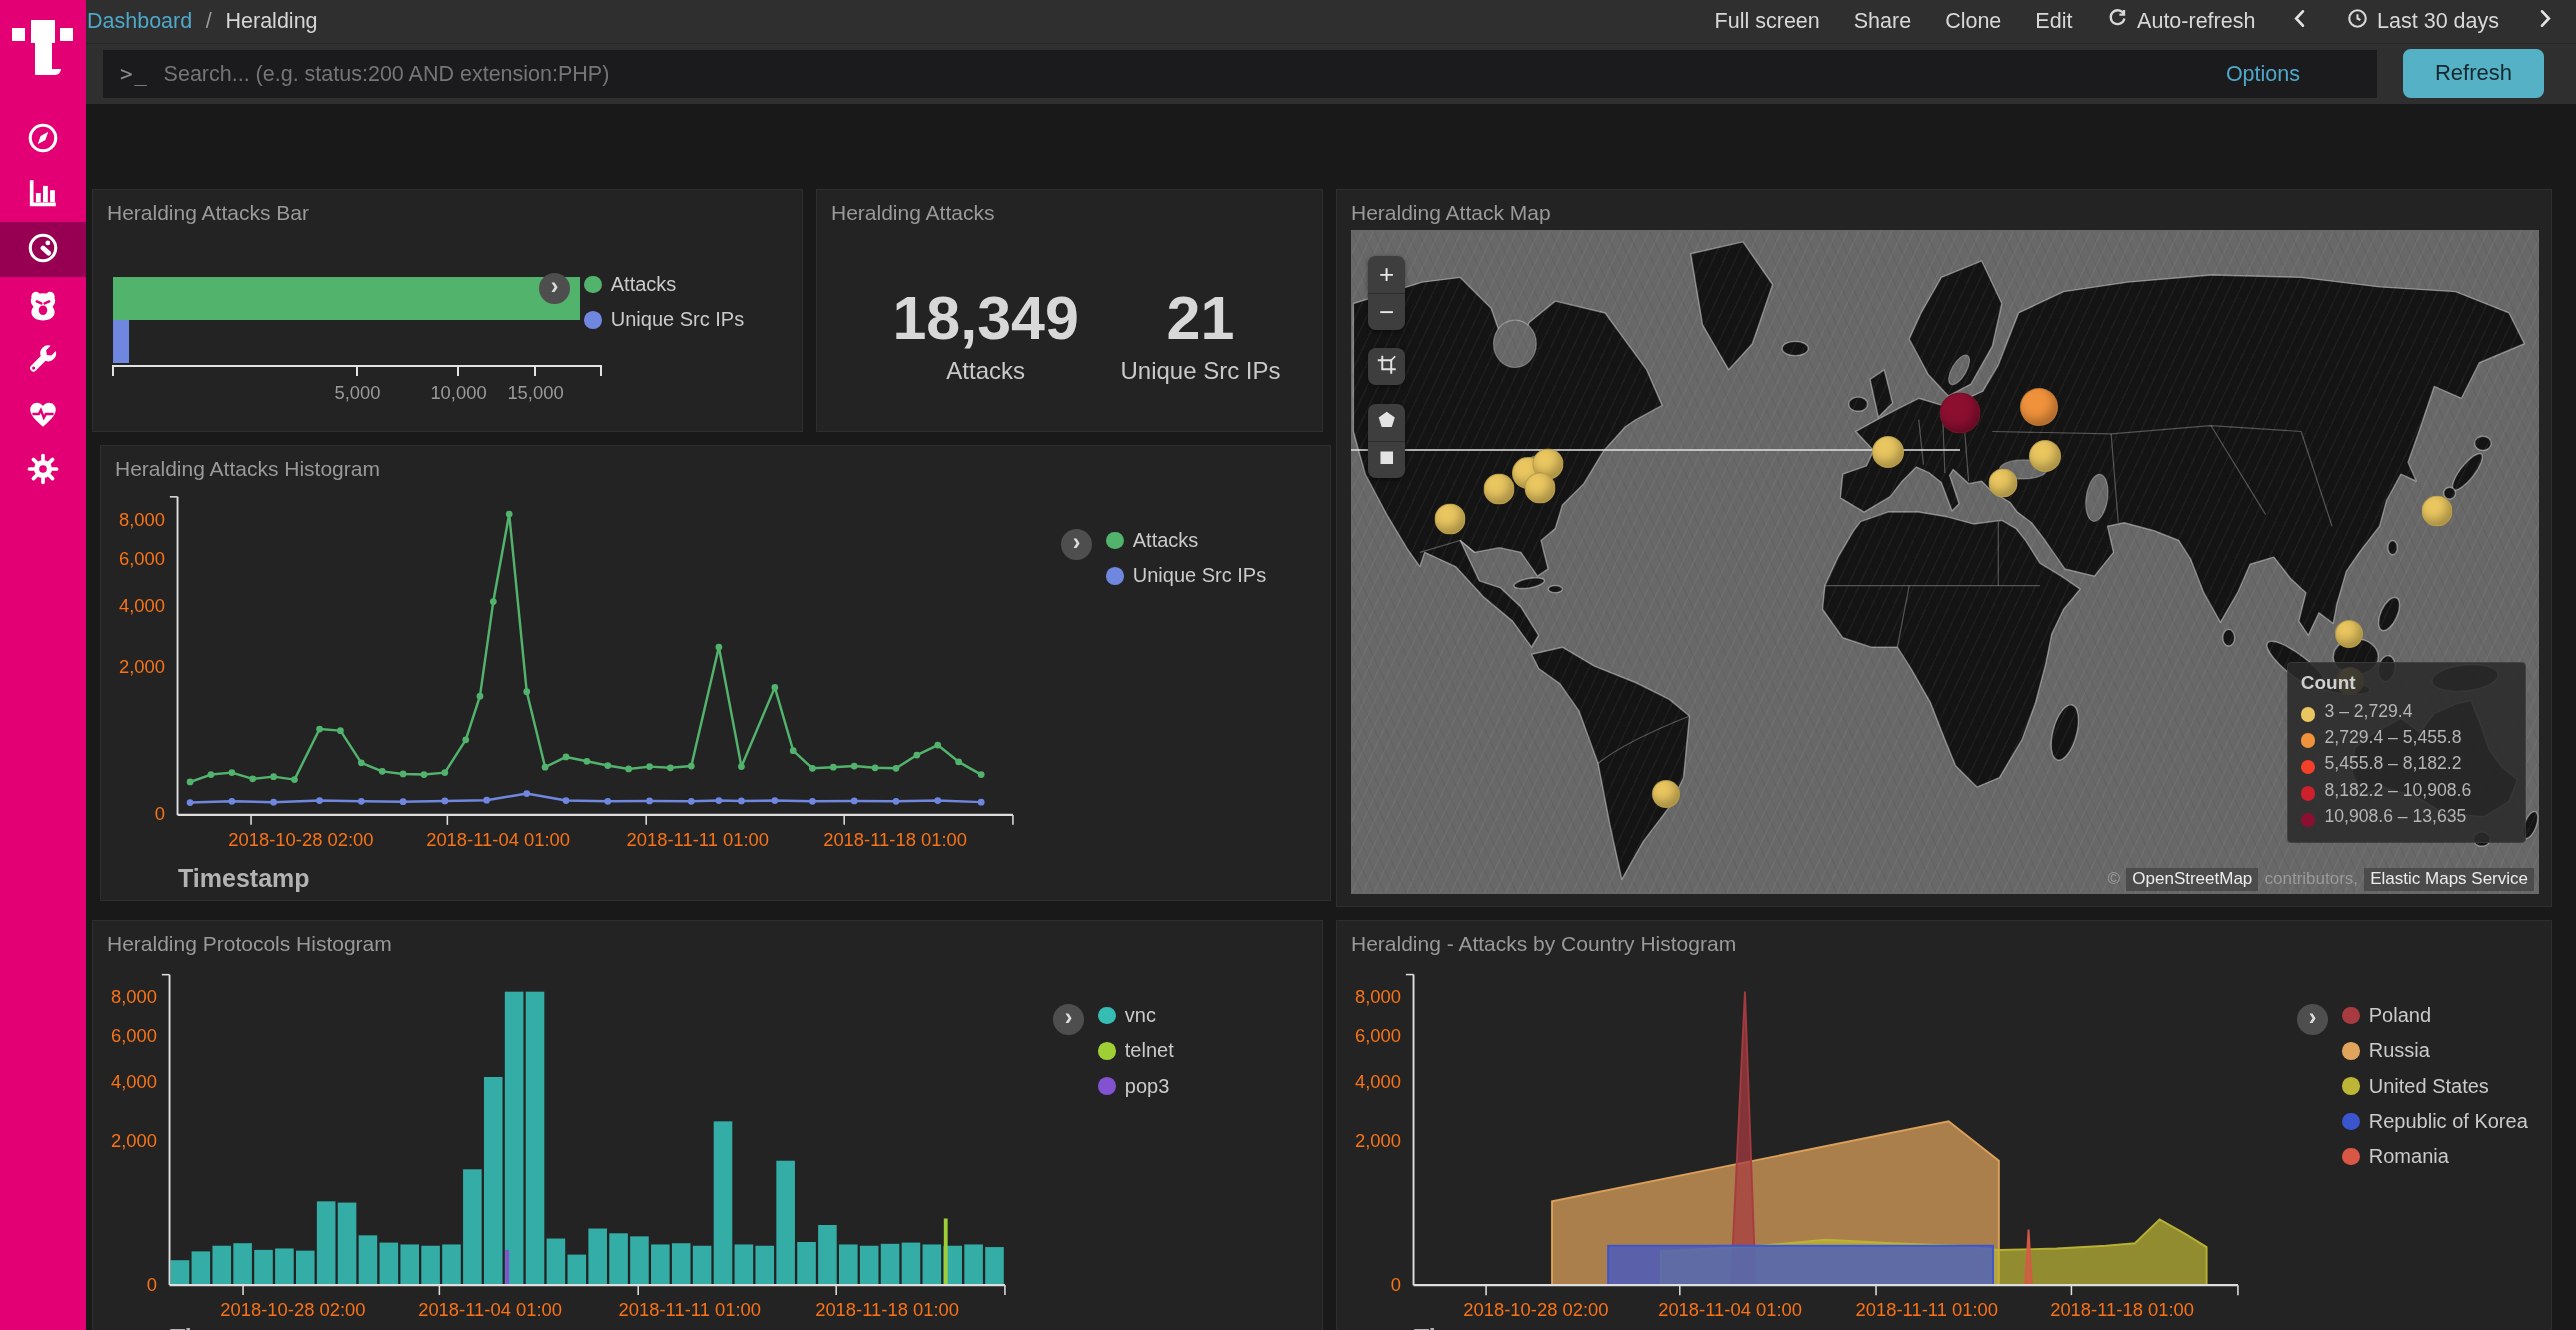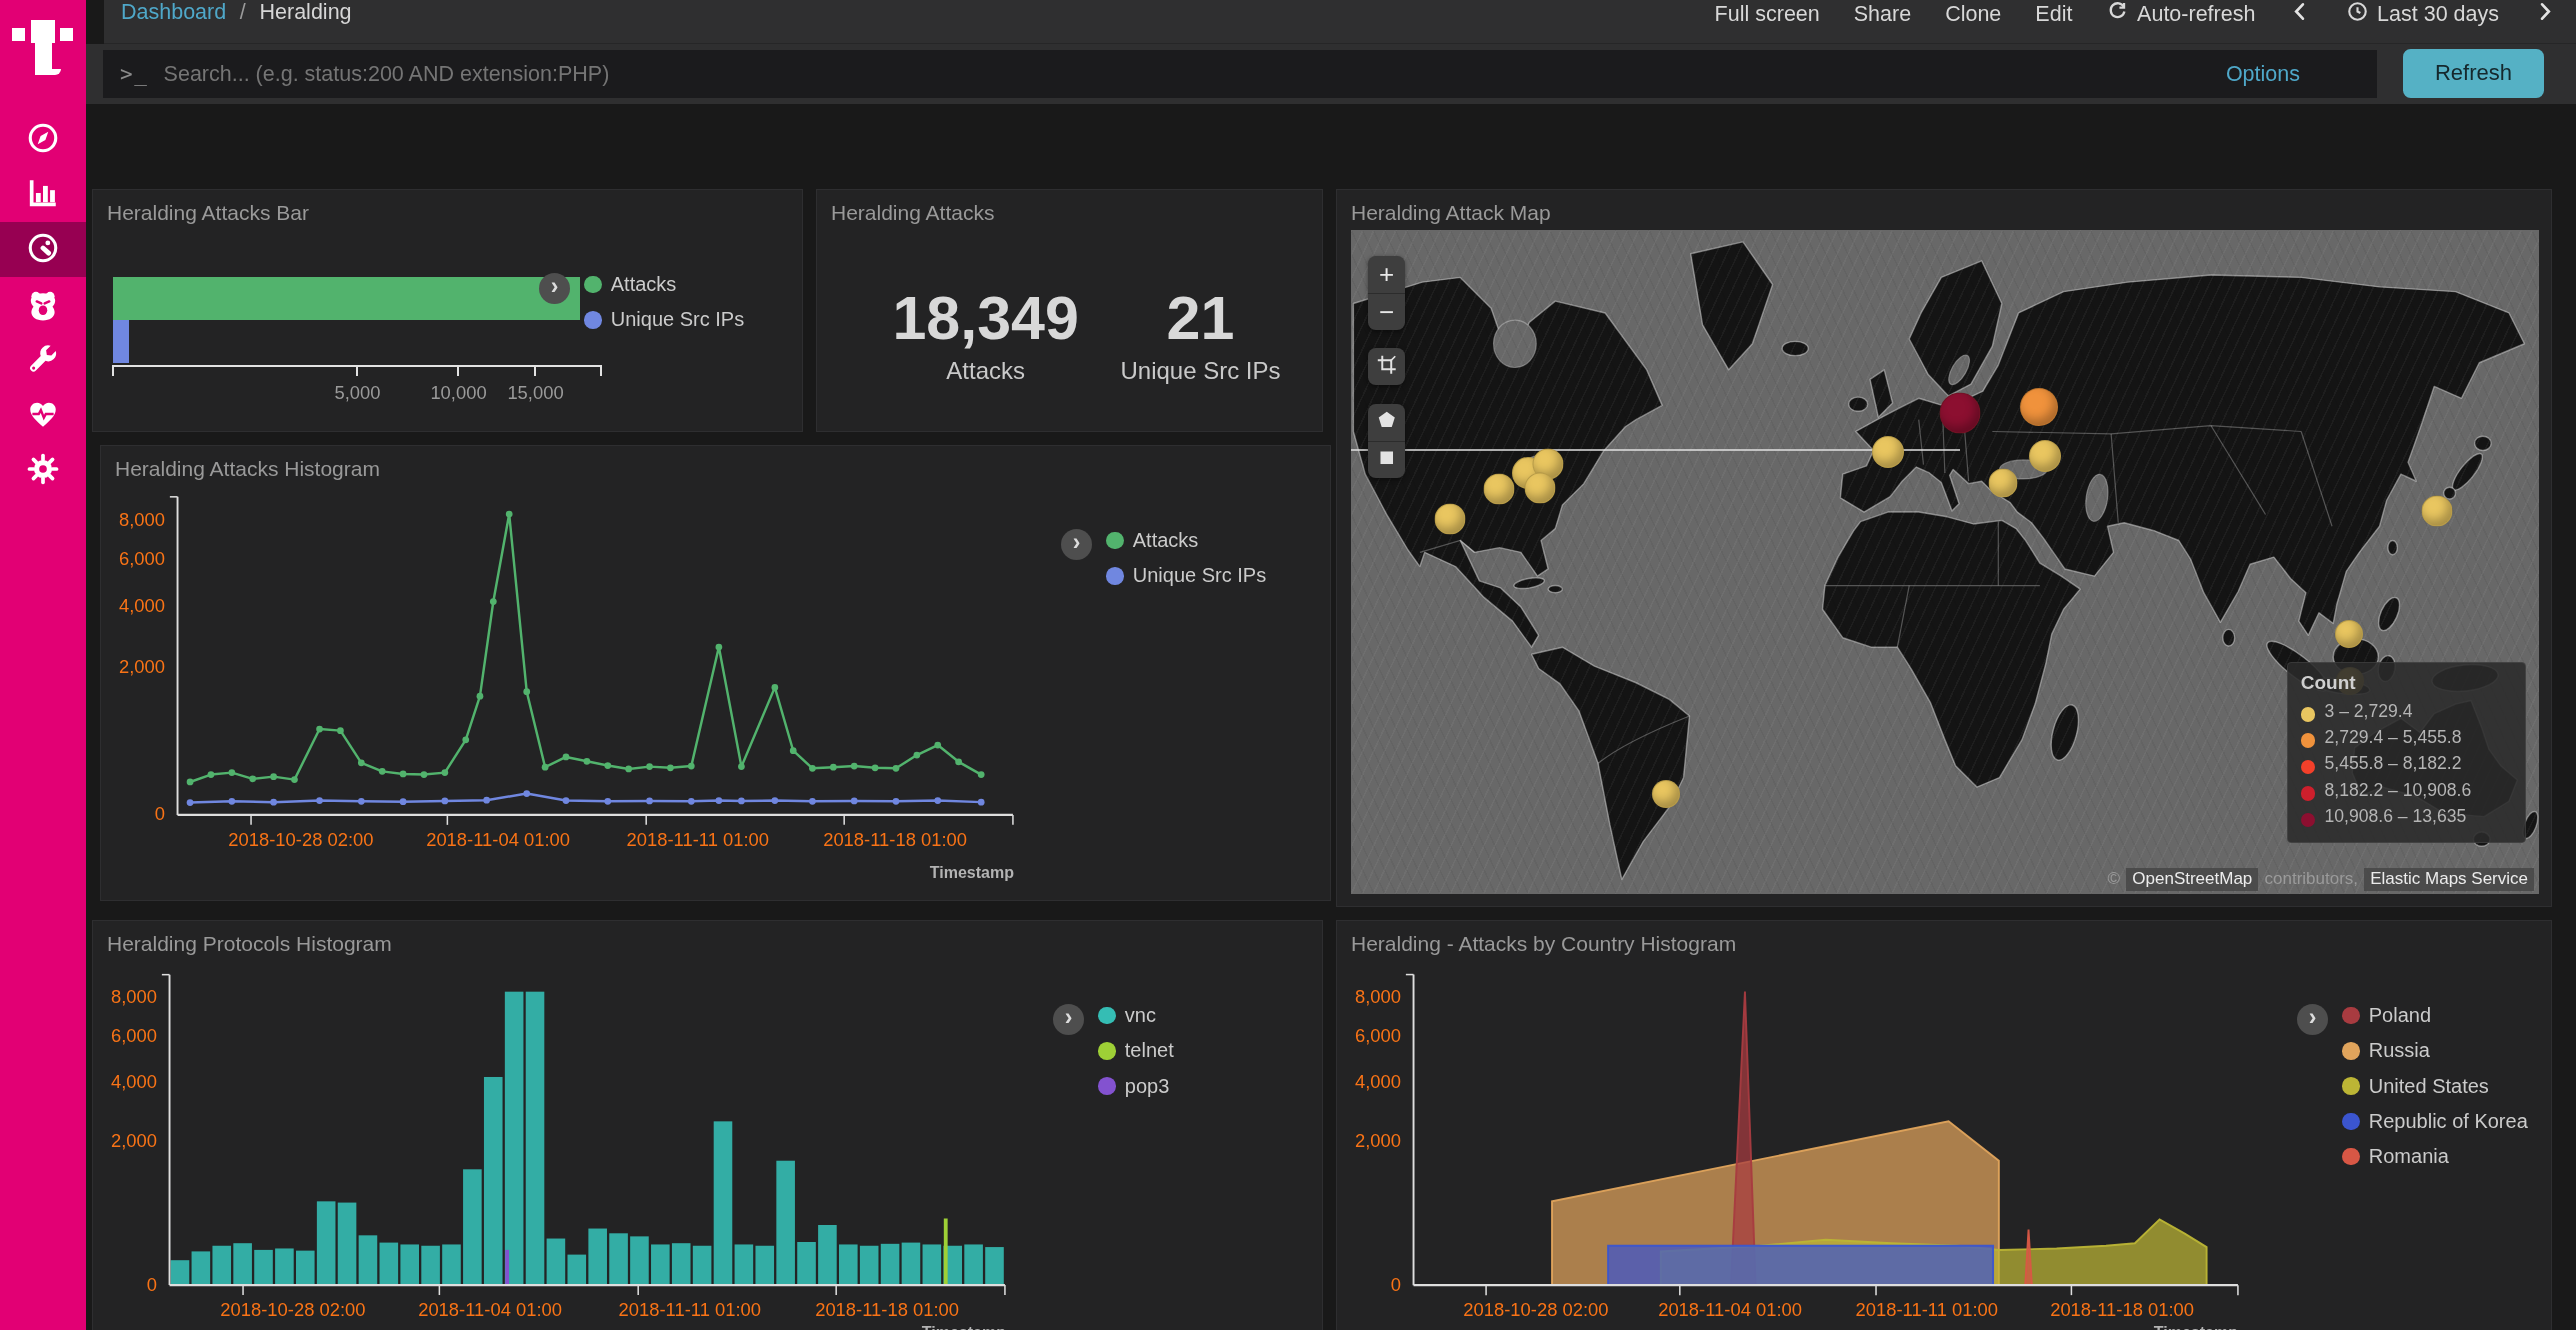--- a/index.html
+++ b/index.html
@@ -12,22 +12,22 @@
   .logo .tglyph{position:relative;width:64px;height:67px;}
   .logo .sq{position:absolute;width:13px;height:13px;background:#fff;top:17.6px;}
   .logo .sq.l{left:1.5px;} .logo .sq.r{right:1.5px;}
   .logo .bar{position:absolute;left:20px;top:9.2px;width:24.5px;height:23px;background:#fff;}
   .logo .stem{position:absolute;left:24px;top:9.2px;width:17px;height:55px;background:#fff;}
   .logo .foot{position:absolute;left:24px;top:58px;width:26px;height:6.1px;background:#fff;border-bottom-right-radius:7.7px;}
   .nav-item{position:absolute;left:0;width:86px;height:55px;display:flex;align-items:center;justify-content:center;cursor:pointer;}
   .nav-item.active{background:#970052;}
   .nav-item svg{width:34px;height:34px;}
   
-  .topnav{position:absolute;left:104px;top:0;right:0;height:44px;background:#2f2f30;z-index:20;
-          display:flex;align-items:flex-start;border-bottom:0.8px solid #262627;}
+  .topnav{position:absolute;left:70px;top:0;right:0;height:44px;background:#2f2f30;z-index:20;
+          display:flex;align-items:center;border-bottom:0.8px solid #262627;}
   .crumbs{margin-left:17px;font-size:21.5px;}
   .crumb-link{color:#4fa8c9;cursor:pointer;}
   .crumb-sep{color:#9a9a9a;margin:0 7.7px;}
   .crumb-cur{color:#d6d6d6;}
   .nav-actions{margin-left:auto;display:flex;align-items:center;gap:34px;margin-right:20px;font-size:21.5px;color:#d8d8d8;}
   .nav-act{cursor:pointer;display:flex;align-items:center;gap:7.7px;white-space:nowrap;}
   .nav-act svg{width:23px;height:23px;}
   .searchbar{position:absolute;left:86px;top:44px;right:0;height:60px;background:#2f2f30;z-index:20;}
   .search-input{position:absolute;left:17px;top:6.1px;width:2274px;height:48px;background:#1b1b1d;
                 display:flex;align-items:center;padding:0 17px;}
@@ -57,21 +57,21 @@
   .legend-dot{width:17.6px;height:17.6px;border-radius:50%;flex:0 0 auto;}
   .legend-label{font-size:20px;color:#cbcbcb;white-space:nowrap;}
   #p1-legend{left:446px;top:83px;}
   #p4-legend{left:960px;top:83px;}
   #p5-legend{left:960px;top:83px;}
   #p6-legend{left:960px;top:83px;}
   
   .ytick,.xtick-label{position:absolute;font-size:18.4px;color:#f97316;}
   .ytick{text-align:right;}
   .xtick-label{text-align:right;}
-  .axis-title{position:absolute;font-size:16px;font-weight:bold;color:#b3b3b3;text-align:right;}
+  .axis-title{position:absolute;font-size:25px;font-weight:bold;color:#b3b3b3;text-align:left;}
   
   .metric{position:absolute;text-align:center;top:98px;}
   .metric-value{font-size:61px;font-weight:bold;color:#d8d8d8;line-height:1.0;}
   .metric-label{font-size:24px;color:#c9c9c9;margin-top:7.7px;}
   
   .hbar{position:absolute;height:43px;}
   .baxis{position:absolute;background:#e2e2e2;}
   .btick{position:absolute;width:1.5px;height:10.7px;background:#e2e2e2;}
   .btick-label{position:absolute;font-size:18.4px;color:#9a9a9a;text-align:center;width:123px;margin-left:-61px;}
   

